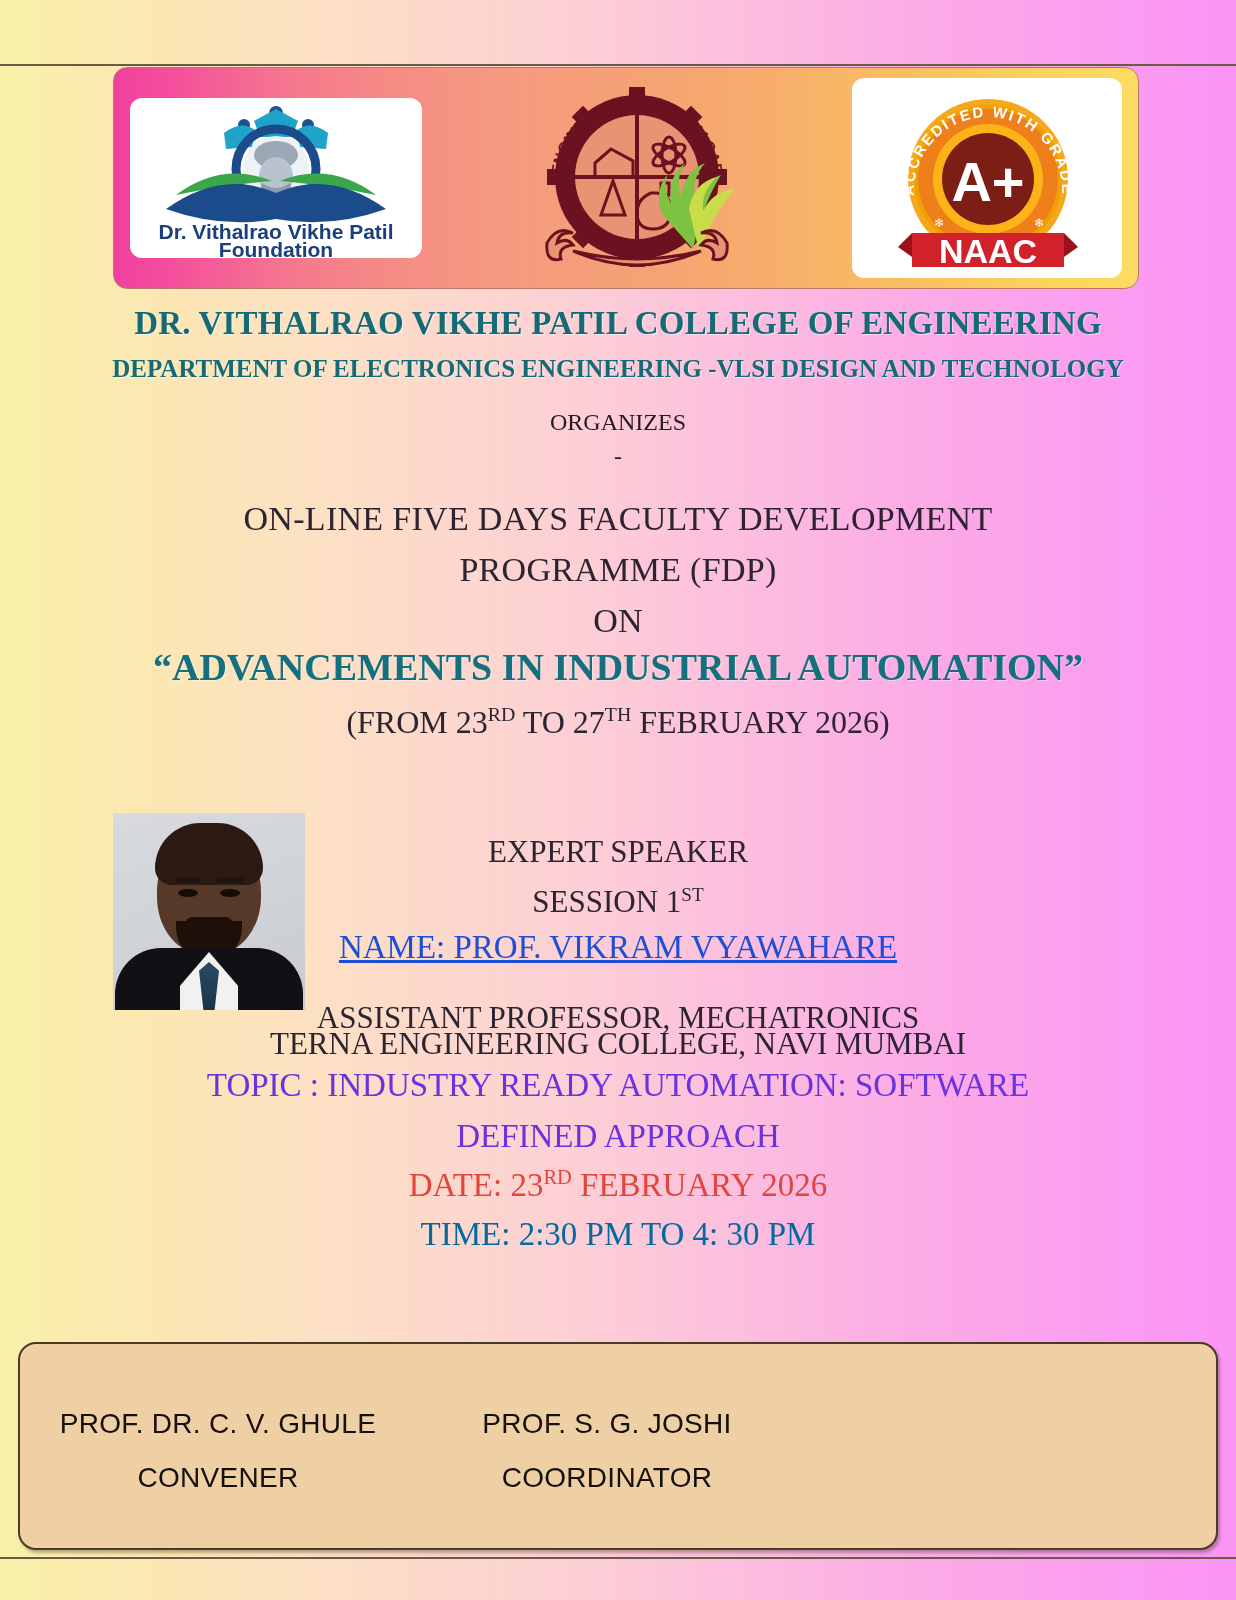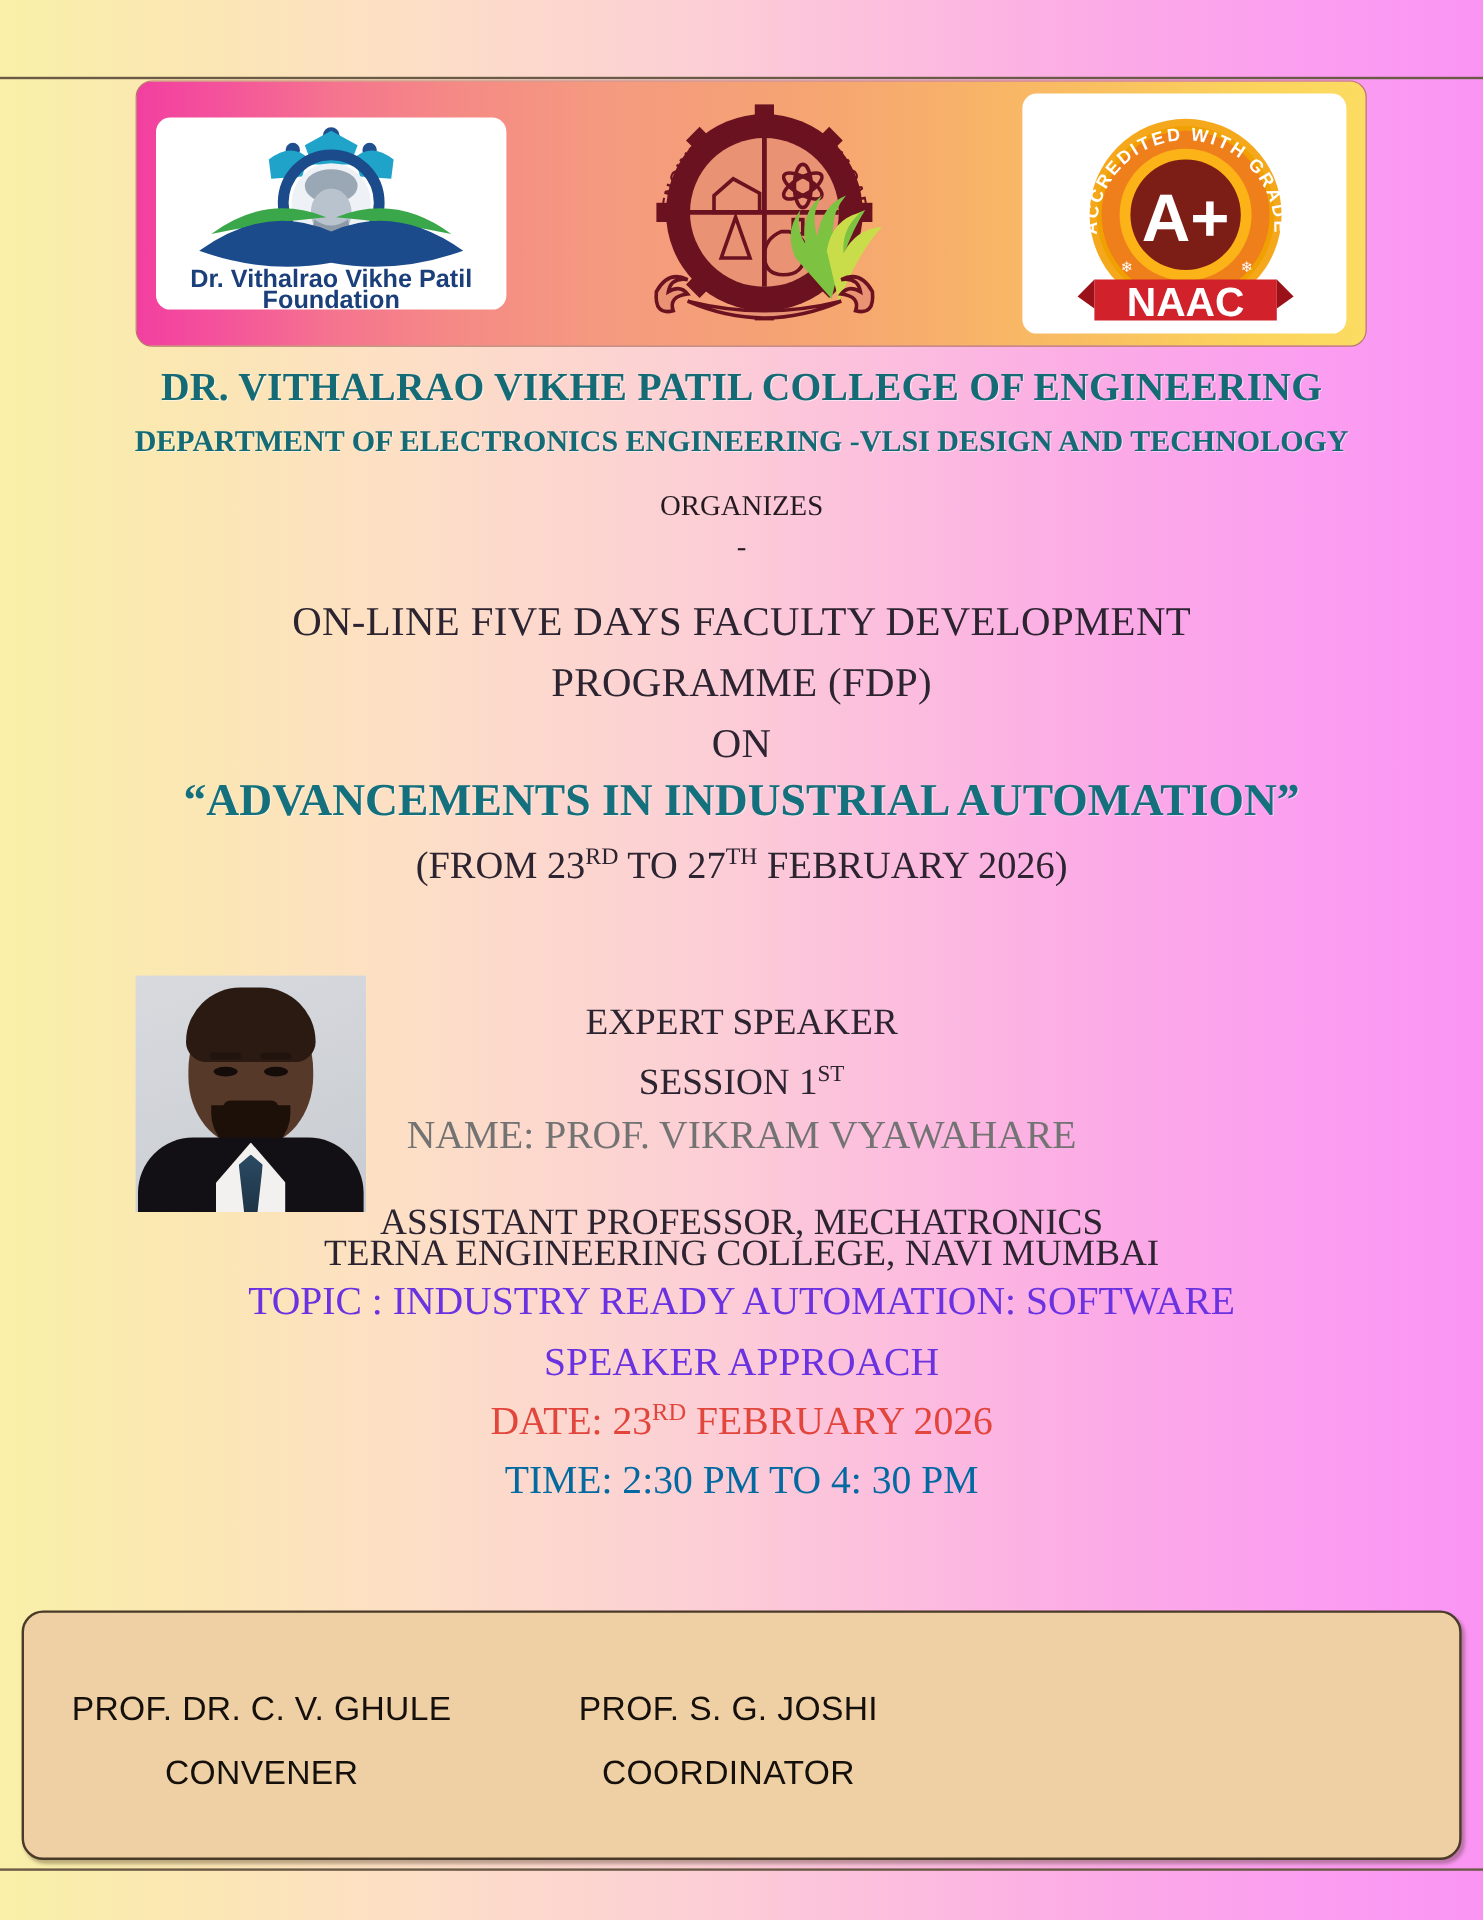--- a/index.html
+++ b/index.html
@@ -89,21 +89,21 @@
   .ph-beard { position:absolute; left:50%; top:108px; transform:translateX(-50%); width:66px; height:40px; border-radius:0 0 34px 34px; background:#1c1009; }
   .ph-body { position:absolute; left:50%; bottom:0; transform:translateX(-50%); width:188px; height:62px; background:#121014; border-radius:46px 46px 0 0; }
   .ph-shirt { position:absolute; left:50%; bottom:0; transform:translateX(-50%); width:58px; height:58px; background:#f2f1ef; clip-path:polygon(50% 0,100% 58%,100% 100%,0 100%,0 58%); }
   .ph-tie { position:absolute; left:50%; bottom:0; transform:translateX(-50%); width:20px; height:48px; background:linear-gradient(180deg,#2b4a63,#1d3446); clip-path:polygon(50% 0,100% 18%,78% 100%,22% 100%,0 18%); }
 
   .sp-line {
     position:absolute; left:0; width:1236px; text-align:center; font-size:31px; color:#2c2431;
   }
   .sp-expert { top:834px; }
   .sp-session { top:884px; }
-  .sp-name { top:929px; color:#737373; font-size:33px; }
+  .sp-name { top:929px; color:#1d4ed8; font-size:33px;text-decoration:underline; }
   .sp-role { top:980px;margin-top:20px; }
   .sp-college { top:1026px; }
   .sp-topic1 { top:1067px; color:#6a32e0; font-size:33px; }
   .sp-topic2 { top:1118px; color:#6a32e0; font-size:33px; }
   .sp-date { top:1166px; color:#e2453b; font-size:33px; }
   .sp-time { top:1216px; color:#0369a1; font-size:33px; }
 
   
   .footer-box {
     position:absolute; left:18px; top:1342px; width:1200px; height:208px;
@@ -257,21 +257,21 @@
 </div>
 
 <div class="sp-line sp-expert">EXPERT SPEAKER</div>
 
 <div class="sp-line sp-session"><span>SESSION 1</span><sup>ST</sup></div>
 
 <div class="sp-line sp-name">NAME: PROF. VIKRAM VYAWAHARE</div>
 <div class="sp-line sp-role">ASSISTANT PROFESSOR, MECHATRONICS</div>
 <div class="sp-line sp-college">TERNA ENGINEERING COLLEGE, NAVI MUMBAI</div>
 <div class="sp-line sp-topic1">TOPIC : INDUSTRY READY AUTOMATION: SOFTWARE</div>
-<div class="sp-line sp-topic2">SPEAKER APPROACH</div>
+<div class="sp-line sp-topic2">DEFINED APPROACH</div>
 
 <div class="sp-line sp-date"><span>DATE: 23</span><sup>RD</sup><span> FEBRUARY 2026</span></div>
 
 <div class="sp-line sp-time">TIME: 2:30 PM TO 4: 30 PM</div>
 
 <div class="footer-box"></div>
 <div class="footer-grid">
   <div class="f-col c2">
     <div class="f-name">PROF. DR. C. V. GHULE</div>
     <div class="f-role">CONVENER</div>

